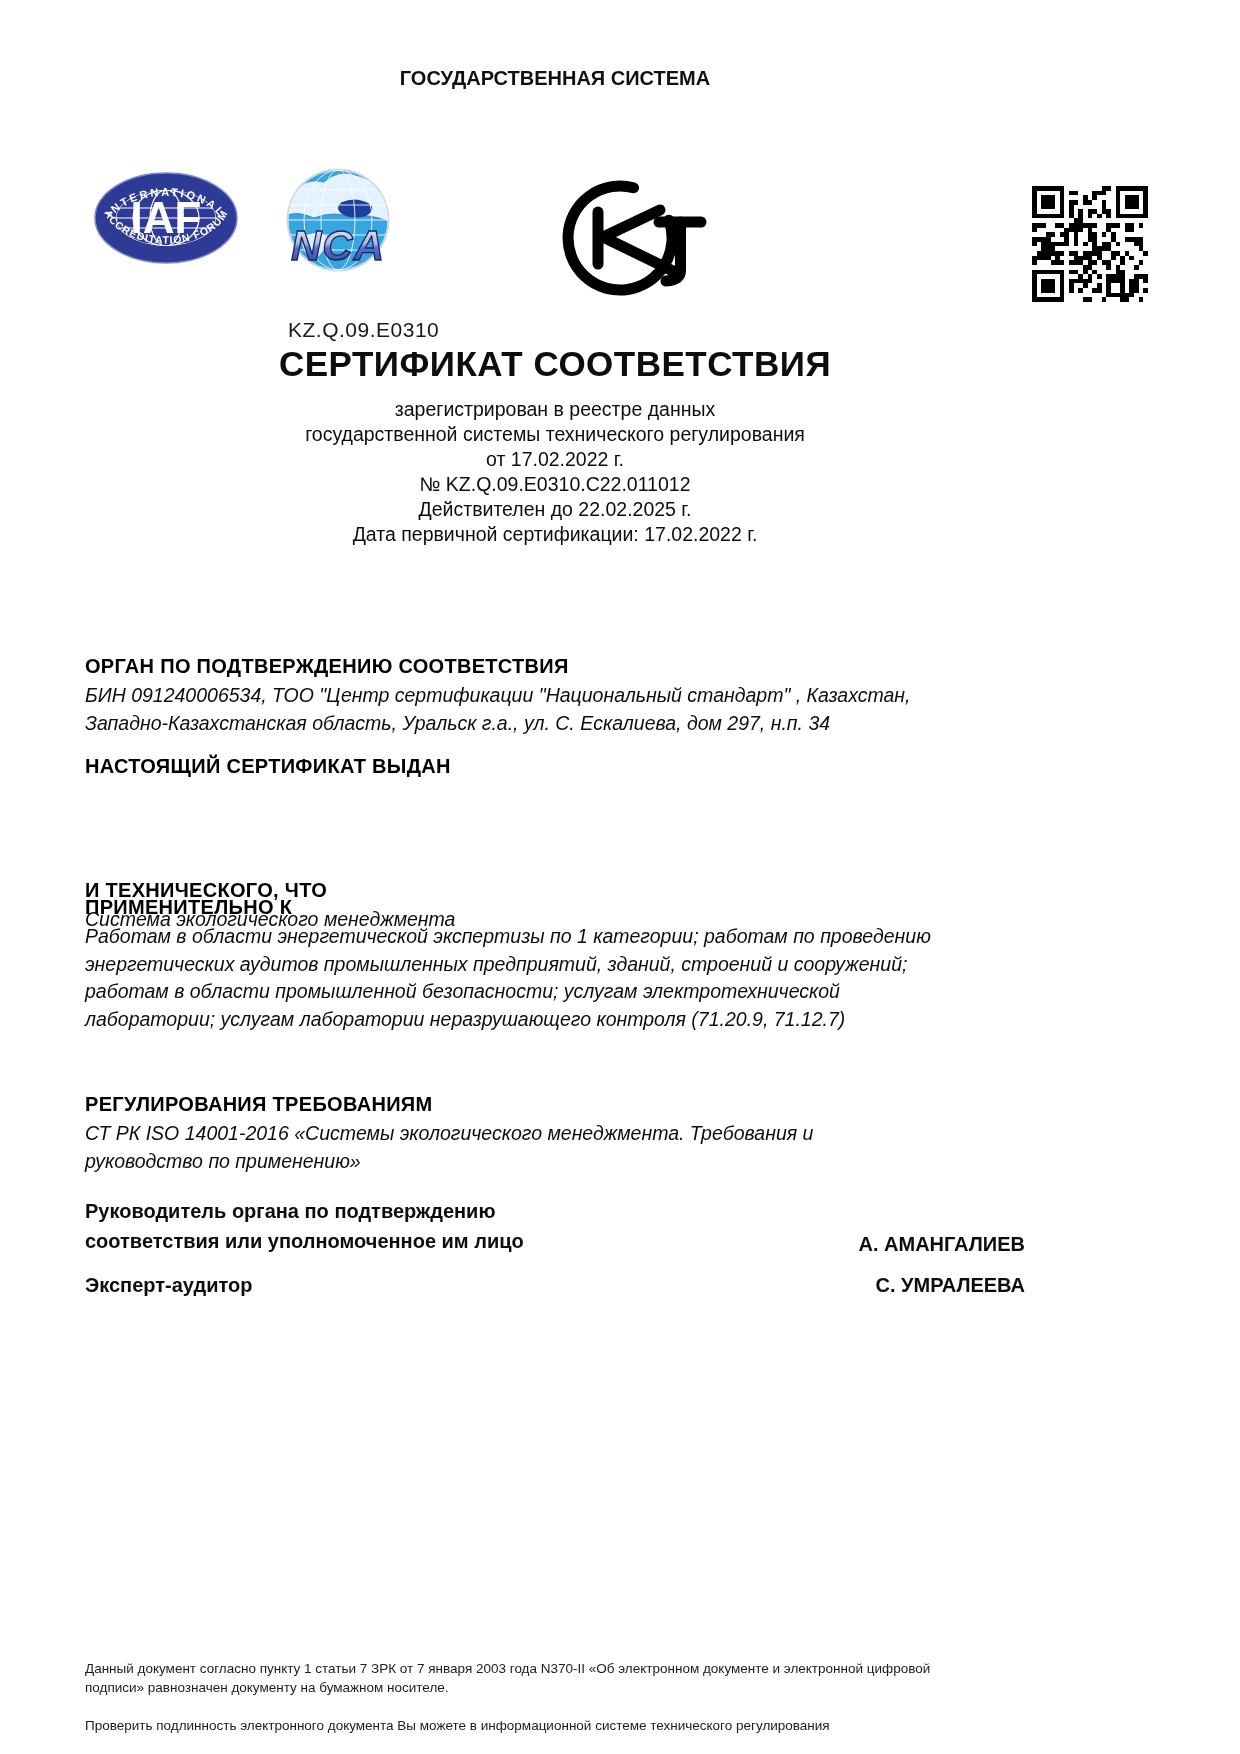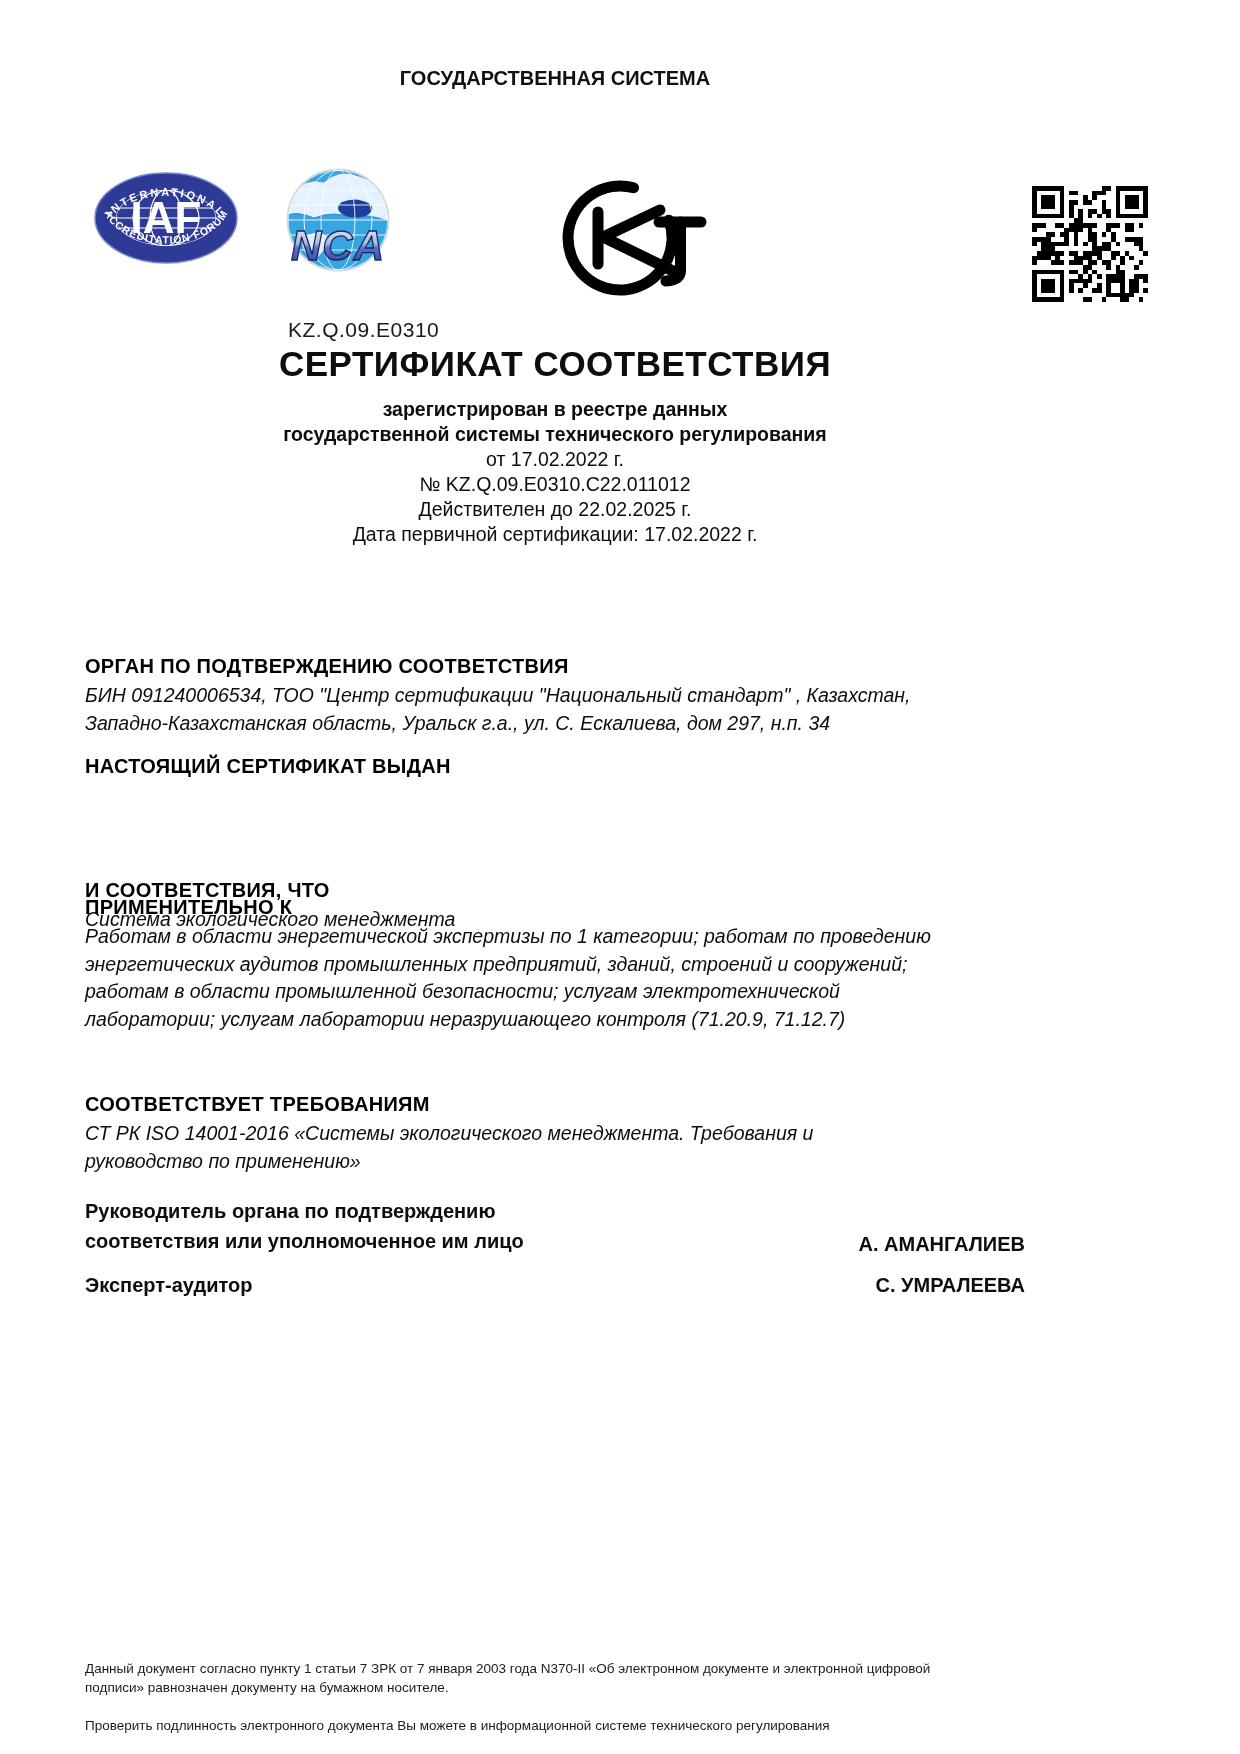--- a/index.html
+++ b/index.html
@@ -14,21 +14,21 @@
   .nca-logo{left:284px;top:160px;}
   .kz-mark{left:560px;top:176px;}
   .qr{left:1032px;top:186px;width:116px;height:116px;display:grid;
       grid-template-rows:repeat(25,1fr);grid-template-columns:repeat(25,1fr);}
   .qr i{background:#000;display:block;}
 
   .acc-code{left:288px;top:318px;font-size:21px;letter-spacing:.5px;color:#1a1a1a;}
 
   .title{top:344px;text-align:center;font-weight:bold;font-size:35px;letter-spacing:.5px;color:#0d0d0d;}
   .reg{top:397px;text-align:center;font-size:19.5px;line-height:25px;color:#0d0d0d;}
-  .reg .b{font-weight:bold;}
+  .reg .b{font-weight:normal;}
 
   .section{left:85px;width:960px;}
   .sec-h{font-weight:bold;font-size:20px;line-height:28px;letter-spacing:.3px;margin-bottom:2px;}
   .sec-b{font-style:italic;font-size:19.5px;line-height:27.5px;white-space:pre-line;color:#0d0d0d;}
   .s1{top:652px;} .s2{top:752px;} .s3{top:876px;} .s4{top:893px;} .s5{top:1090px;}
 
   .sig-row{left:85px;width:940px;display:flex;justify-content:space-between;
            font-weight:bold;font-size:20px;color:#0d0d0d;}
   .sig1{top:1196px;align-items:flex-end;}
   .sig2{top:1270px;align-items:center;}
@@ -439,34 +439,34 @@
     <div class="sec-h">ОРГАН ПО ПОДТВЕРЖДЕНИЮ СООТВЕТСТВИЯ</div>
     <div class="sec-b">БИН 091240006534, ТОО "Центр сертификации "Национальный стандарт" , Казахстан,
 Западно-Казахстанская область, Уральск г.а., ул. С. Ескалиева, дом 297, н.п. 34</div>
   </div>
 
   <div class="abs section s2">
     <div class="sec-h">НАСТОЯЩИЙ СЕРТИФИКАТ ВЫДАН</div>
   </div>
 
   <div class="abs section s3">
-    <div class="sec-h">И СООТВЕТСТВИЯ, ЧТО</div>
+    <div class="sec-h">И ТЕХНИЧЕСКОГО, ЧТО</div>
     <div class="sec-b">Система экологического менеджмента</div>
   </div>
 
   <div class="abs section s4">
     <div class="sec-h">ПРИМЕНИТЕЛЬНО К</div>
     <div class="sec-b">Работам в области энергетической экспертизы по 1 категории; работам по проведению
 энергетических аудитов промышленных предприятий, зданий, строений и сооружений;
 работам в области промышленной безопасности; услугам электротехнической
 лаборатории; услугам лаборатории неразрушающего контроля (71.20.9, 71.12.7)</div>
   </div>
 
   <div class="abs section s5">
-    <div class="sec-h">СООТВЕТСТВУЕТ ТРЕБОВАНИЯМ</div>
+    <div class="sec-h">РЕГУЛИРОВАНИЯ ТРЕБОВАНИЯМ</div>
     <div class="sec-b">СТ РК ISO 14001-2016 «Системы экологического менеджмента. Требования и
 руководство по применению»</div>
   </div>
 
   <div class="abs sig-row sig1">
     <div class="sig-role">Руководитель органа по подтверждению
 соответствия или уполномоченное им лицо</div>
     <div class="sig-name">А. АМАНГАЛИЕВ</div>
   </div>
 

